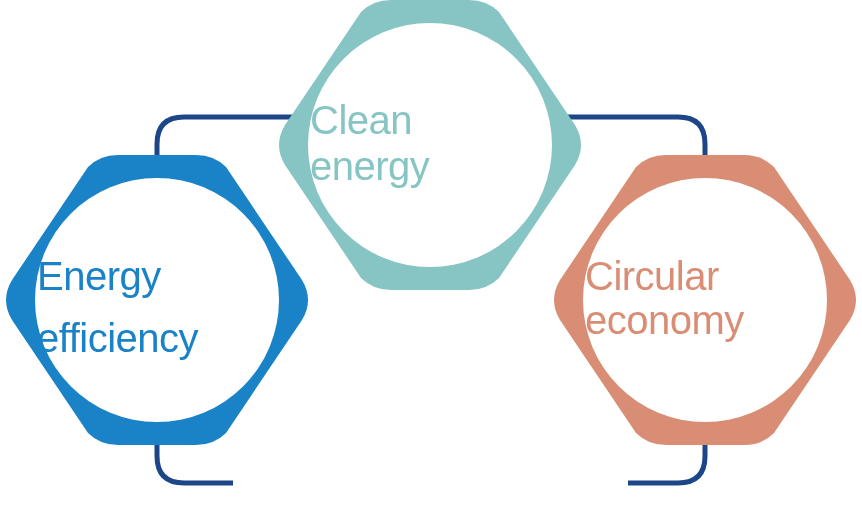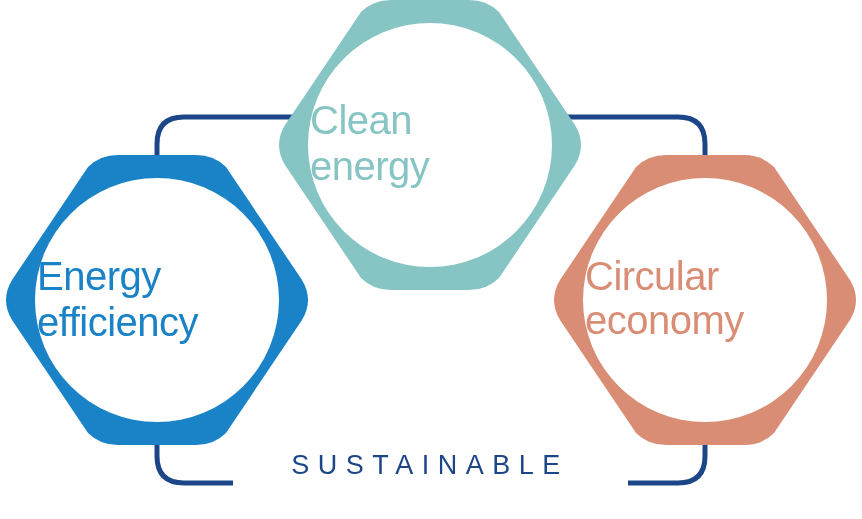--- a/index.html
+++ b/index.html
@@ -30,28 +30,27 @@
   </g>
 
   <g>
     <path d="M636,167 Q648,155 666,155 L744,155 Q762,155 774,167 L850,280 Q862,300 850,320 L774,433 Q762,445 744,445 L666,445 Q648,445 636,433 L560,320 Q548,300 560,280 Z" fill="#d98d74"></path>
     <circle cx="705" cy="300" r="122" fill="#ffffff"></circle>
   </g>
 </svg>
 
 <div class="label hex-label" style="left:37px; top:256px; width:240px; color:#1a82c6;">
   <div>Energy</div>
-  <div style="margin-top:6px;">efficiency</div>
+  <div style="margin-top:22px;">efficiency</div>
 </div>
 
 <div class="label hex-label" style="left:310px; top:100px; width:240px; color:#86c5c3;">
   <div>Clean</div>
   <div style="margin-top:6px;">energy</div>
 </div>
 
 <div class="label hex-label" style="left:585px; top:256px; width:288px; color:#d98d74;">
   <div>Circular</div>
   <div style="margin-top:4px;">economy</div>
 </div>
 
 <div class="footer" style="top:452px;">
-  <div>SUSTAINABLE</div>
 </div>
 
 </body></html>

